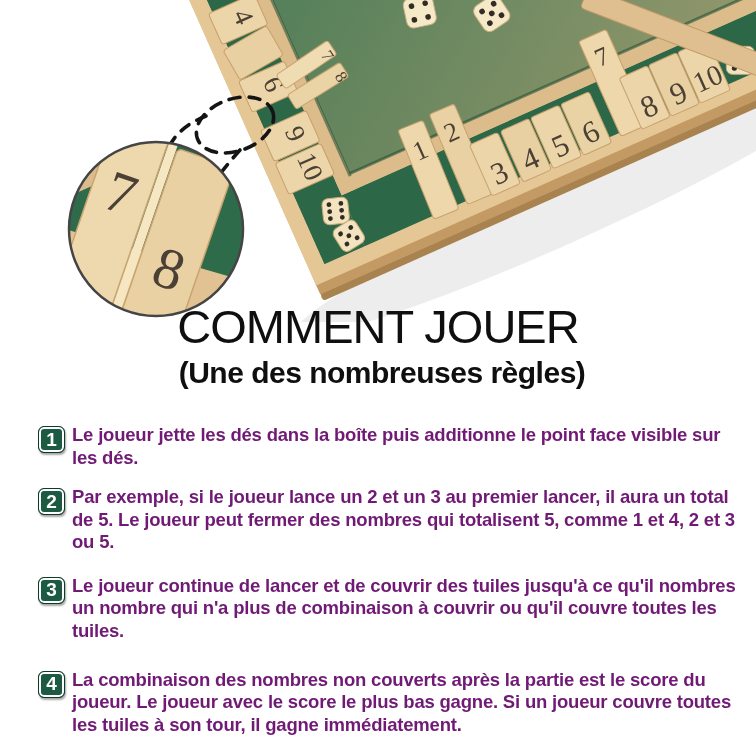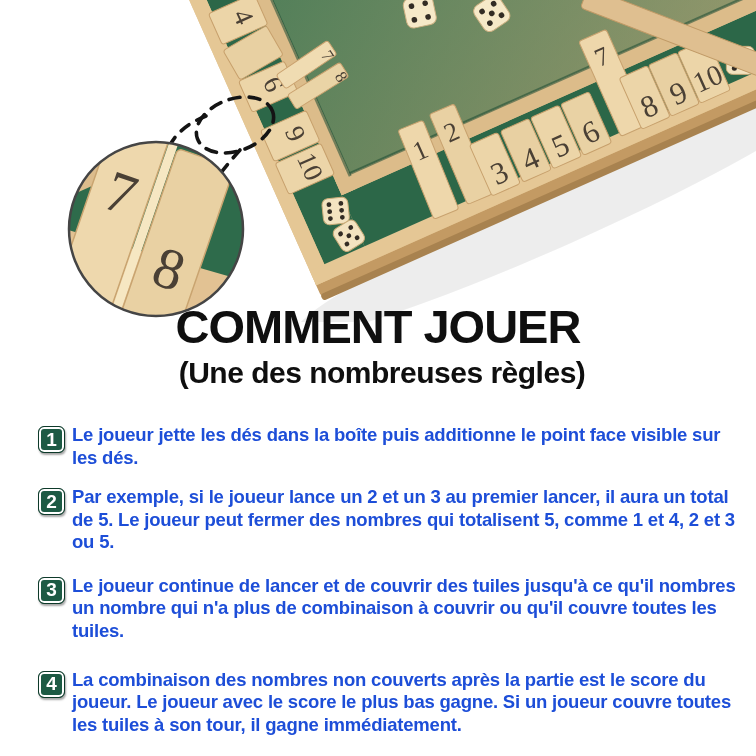--- a/index.html
+++ b/index.html
@@ -5,21 +5,21 @@
   html,body{margin:0;padding:0;}
   body{
     width:756px;height:756px;position:relative;overflow:hidden;
     background:#ffffff;
     font-family:"Liberation Sans",sans-serif;
   }
   .photo-area{position:absolute;top:0;left:0;width:756px;height:322px;}
   .tile-num{font-family:"Liberation Serif",serif;fill:#4a4035;font-weight:400;}
   .page-title{
     position:absolute;top:298px;left:0;width:756px;margin:0;
-    text-align:center;font-size:47px;font-weight:700;color:#0f0f0f;
+    text-align:center;font-size:47px;font-weight:400;color:#0f0f0f;
     letter-spacing:-1px;line-height:58px;
   }
   .page-subtitle{
     position:absolute;top:354px;left:4px;width:756px;margin:0;
     text-align:center;font-size:30px;font-weight:700;color:#0f0f0f;
     letter-spacing:-0.5px;line-height:38px;
   }
   .steps{position:absolute;top:424px;left:38px;width:700px;}
   .step{display:flex;align-items:flex-start;gap:7px;}
   .step-1{margin-bottom:17px;}
@@ -28,21 +28,21 @@
   .badge{
     flex:0 0 27px;width:27px;height:27px;margin-top:2px;
     background:#1d5a44;border:1px solid #0e3a2a;border-radius:6px;
     box-shadow:inset 0 0 0 2px #ffffff,1px 2px 2px rgba(0,0,0,0.35);
     color:#ffffff;font-size:19px;font-weight:700;
     display:flex;align-items:center;justify-content:center;
     box-sizing:border-box;
   }
   .step-text{
     flex:1;font-size:18.5px;line-height:1.22;font-weight:700;
-    color:#1d4ed8;letter-spacing:-0.2px;
+    color:#701a75;letter-spacing:-0.2px;
   }
 </style>
 </head>
 <body>
 
 <div class="photo-area">
 <svg width="756" height="322" viewBox="0 0 756 322" xmlns="http://www.w3.org/2000/svg">
   <defs>
     <clipPath id="photoClip">
           <rect x="0" y="0" width="756" height="322"></rect>

